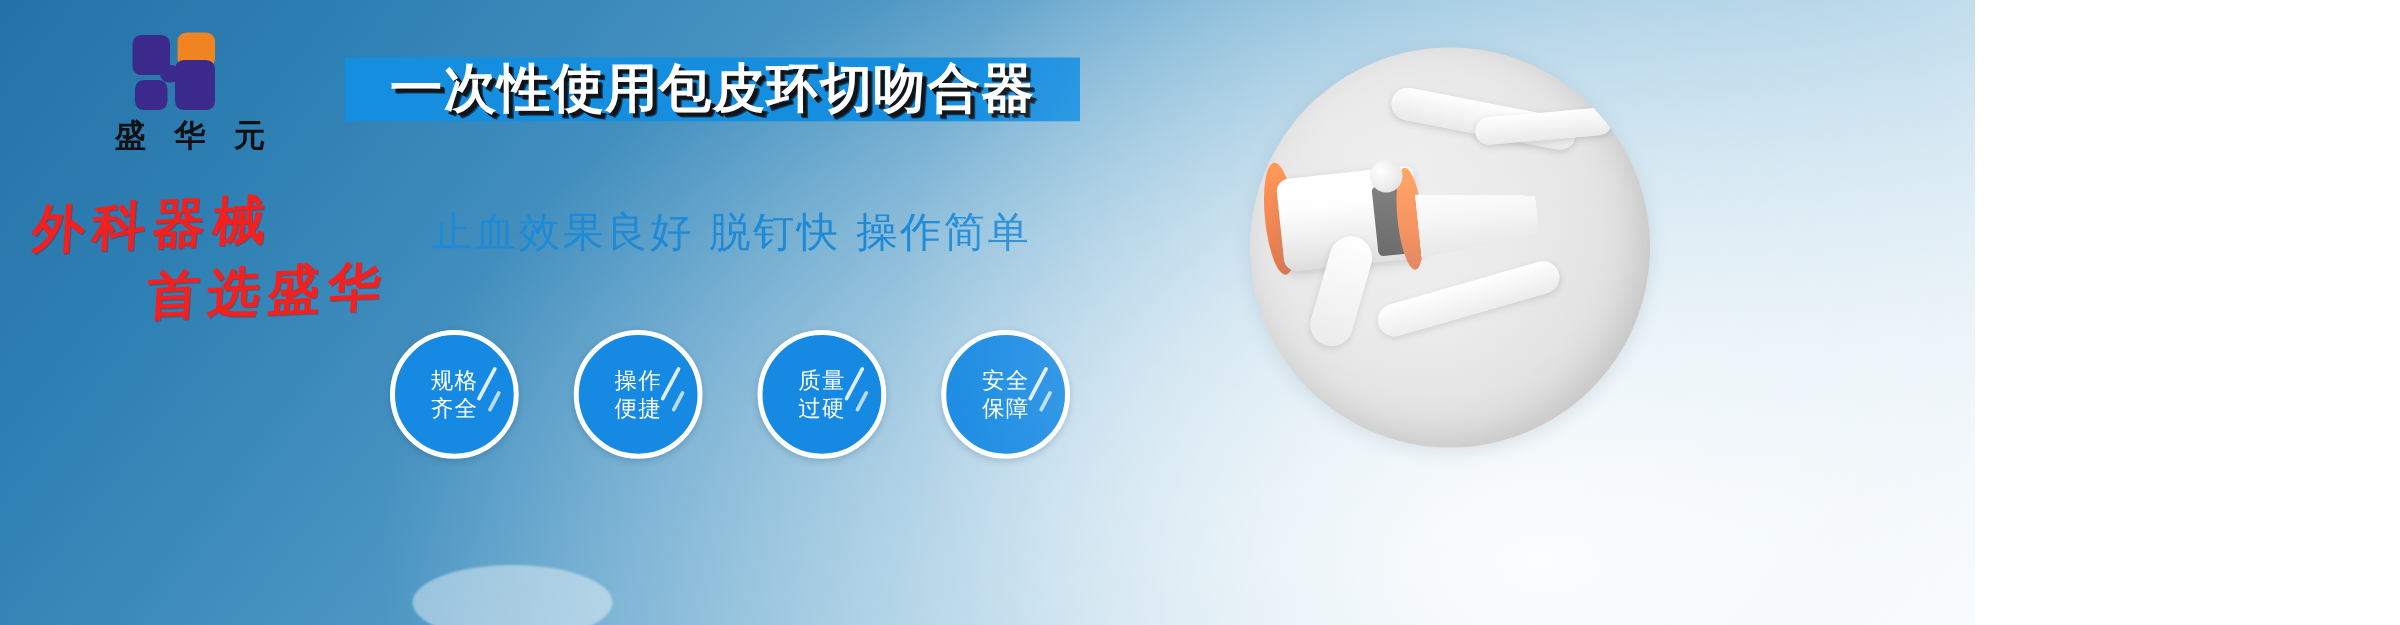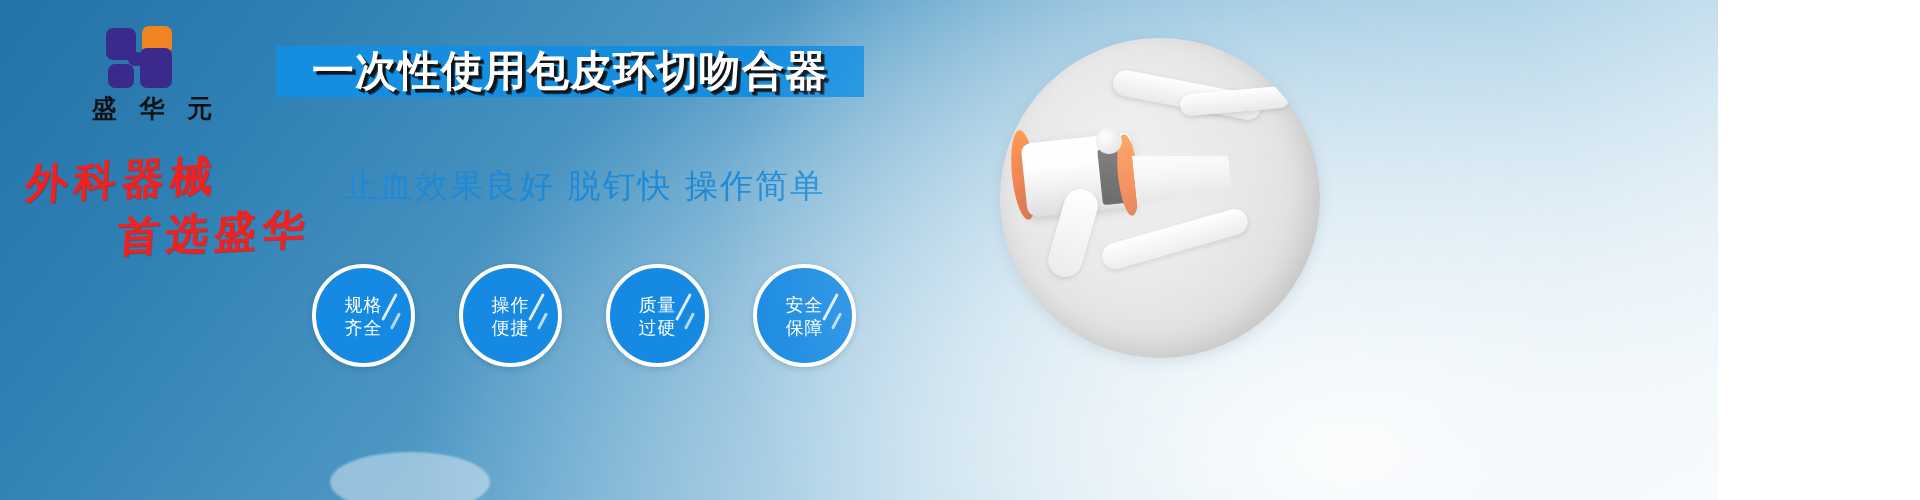--- a/index.html
+++ b/index.html
@@ -2,21 +2,21 @@
 <html lang="zh"><head>
 <meta charset="utf-8">
 <title>Banner</title>
 <style>
   html,body{margin:0;padding:0;}
   body{
     width:1920px;height:500px;overflow:hidden;
     font-family:"Liberation Sans","DejaVu Sans",sans-serif;
   }
   #banner{
-    position:relative;width:1718px;height:500px;overflow:hidden;
+    position:relative;width:1580px;height:500px;overflow:hidden;
     background:
       radial-gradient(ellipse 1500px 900px at 78% 90%, rgba(255,255,255,0.95) 0%, rgba(255,255,255,0.55) 28%, rgba(255,255,255,0.0) 62%),
       linear-gradient(128deg, #2473a8 0%, #2f80b4 16%, #4d97c4 36%, #79b4d6 56%, #a8cfe5 74%, #d2e6f2 88%, #eef6fb 100%);
   }
   
   #banner::after{
     content:"";position:absolute;inset:0;pointer-events:none;
     background:radial-gradient(circle 620px at 1150px 260px, rgba(255,255,255,0.42) 0%, rgba(255,255,255,0.0) 70%);
   }
 

